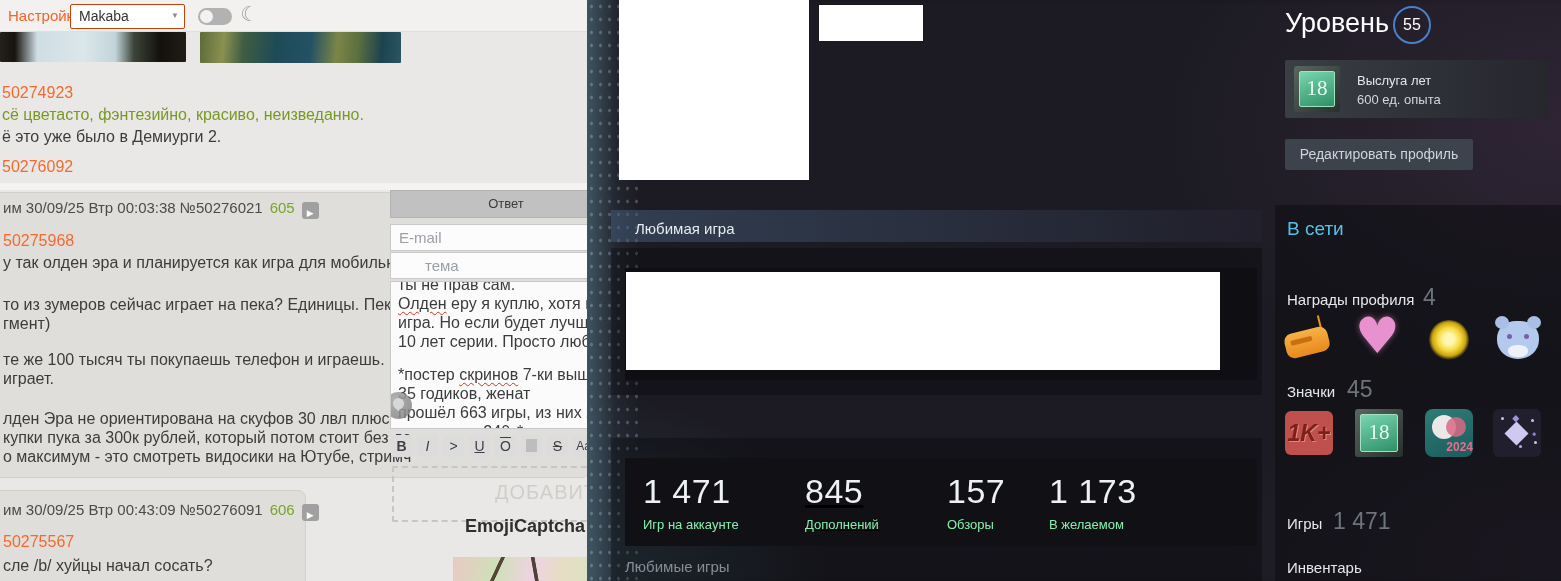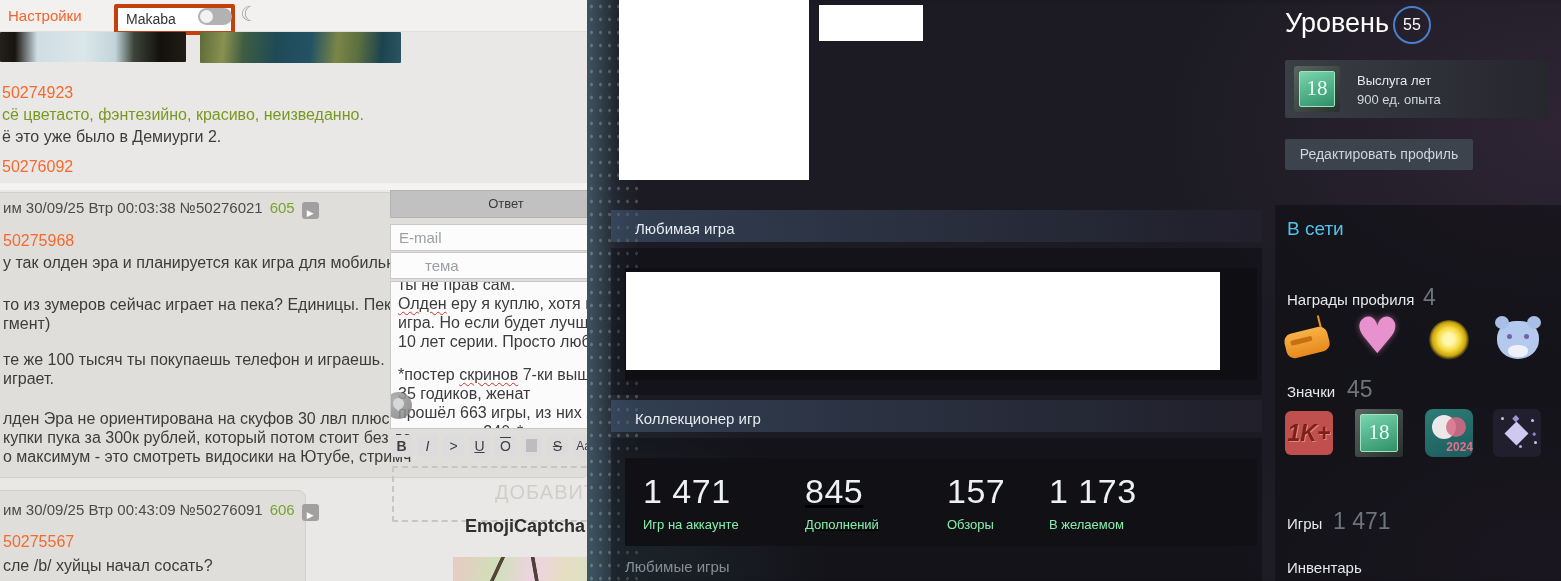--- a/index.html
+++ b/index.html
@@ -3,21 +3,21 @@
 <meta charset="utf-8">
 <style>
   html,body{margin:0;padding:0;background:#111;}
   .canvas{position:relative;width:1561px;height:581px;overflow:hidden;
           font-family:"Liberation Sans",sans-serif;background:#e9e7e5;}
   .abs{position:absolute;}
   
   #board-window{position:absolute;left:0;top:0;width:587px;height:581px;background:#eae8e6;overflow:hidden;}
   .topbar{position:absolute;left:0;top:0;width:587px;height:31px;background:#f3f1ef;border-bottom:1px solid #e2dfdb;}
   .settings-link{position:absolute;left:8px;top:7px;color:#f4632a;font-size:15px;}
-  .board-select{position:absolute;left:70px;top:4px;width:113px;height:23px;background:#fff;border:4px solid #c2410c;border-radius:2px;font-size:14px;color:#333;margin-left:44px;}
+  .board-select{position:absolute;left:70px;top:4px;width:113px;height:23px;background:#fff;border:1px solid #c2410c;border-radius:2px;font-size:14px;color:#333;}
   .board-select .sel-label{position:absolute;left:8px;top:3px;}
   .board-select .sel-arrow{position:absolute;right:5px;top:6px;font-size:8px;color:#8a8a8a;}
   .toggle{position:absolute;left:198px;top:8px;width:34px;height:17px;background:#b2b2b2;border-radius:9px;}
   .toggle .knob{position:absolute;left:2px;top:2px;width:13px;height:13px;border-radius:50%;background:#f2f2f2;}
   .moon{position:absolute;left:240px;top:2px;font-size:21px;color:#a3a3a3;font-family:"DejaVu Sans",sans-serif;}
   .thumb{position:absolute;top:32px;height:30px;border-radius:1px;}
   #thumb1{left:0;width:186px;background:linear-gradient(90deg,#23211c 0%,#17140f 8%,#cfdde4 20%,#dbe7ea 45%,#c2d4da 62%,#3c4438 72%,#14110d 86%,#201d17 100%);}
   #thumb2{left:200px;width:201px;height:31px;background:linear-gradient(95deg,#5d6b39 0%,#8a9150 12%,#3f5d42 22%,#1f4a57 38%,#235264 55%,#7b8547 68%,#5d7040 78%,#1d4350 90%,#2a5560 100%);}
   .olink{color:#f4692e;font-size:16px;white-space:nowrap;}
   .greentext{color:#789922;font-size:16px;white-space:nowrap;}
@@ -229,40 +229,37 @@
     <div class="level-ring">
       <span class="lv">55</span>
     </div>
 
     <div class="service-card">
       <div class="ybadge" id="svc-badge">
         <div class="inner"></div>
         <div class="n">18</div>
       </div>
       <div class="svc-title">Выслуга лет</div>
-      <div class="svc-xp">900 ед. опыта</div>
+      <div class="svc-xp">600 ед. опыта</div>
     </div>
 
     <div class="edit-btn">Редактировать профиль</div>
 
     <div class="steam-panel" style="left:24px;top:210px;height:185px;">
       <div class="panel-header">
         <span class="pttl">Любимая игра</span>
       </div>
       <div class="panel-body" style="height:147px;">
         <div class="inner-dark" style="left:14px;top:20px;width:632px;height:112px;">
           <div class="censor" style="left:1px;top:4px;width:594px;height:98px;"></div>
         </div>
       </div>
     </div>
 
     <div class="steam-panel" style="left:24px;top:400px;height:181px;">
-      <div class="panel-header">
-        <span class="pttl">Коллекционер игр</span>
-      </div>
       <div class="panel-body" style="height:143px;">
         <div class="stats-box" style="top:20px;">
           <div class="stat" style="left:18px;top:14px;">
             <div class="num">1 471</div>
             <div class="lbl">Игр на аккаунте</div>
           </div>
           <div class="stat" style="left:180px;top:14px;text-decoration:underline;">
             <div class="num">845</div>
             <div class="lbl">Дополнений</div>
           </div>

